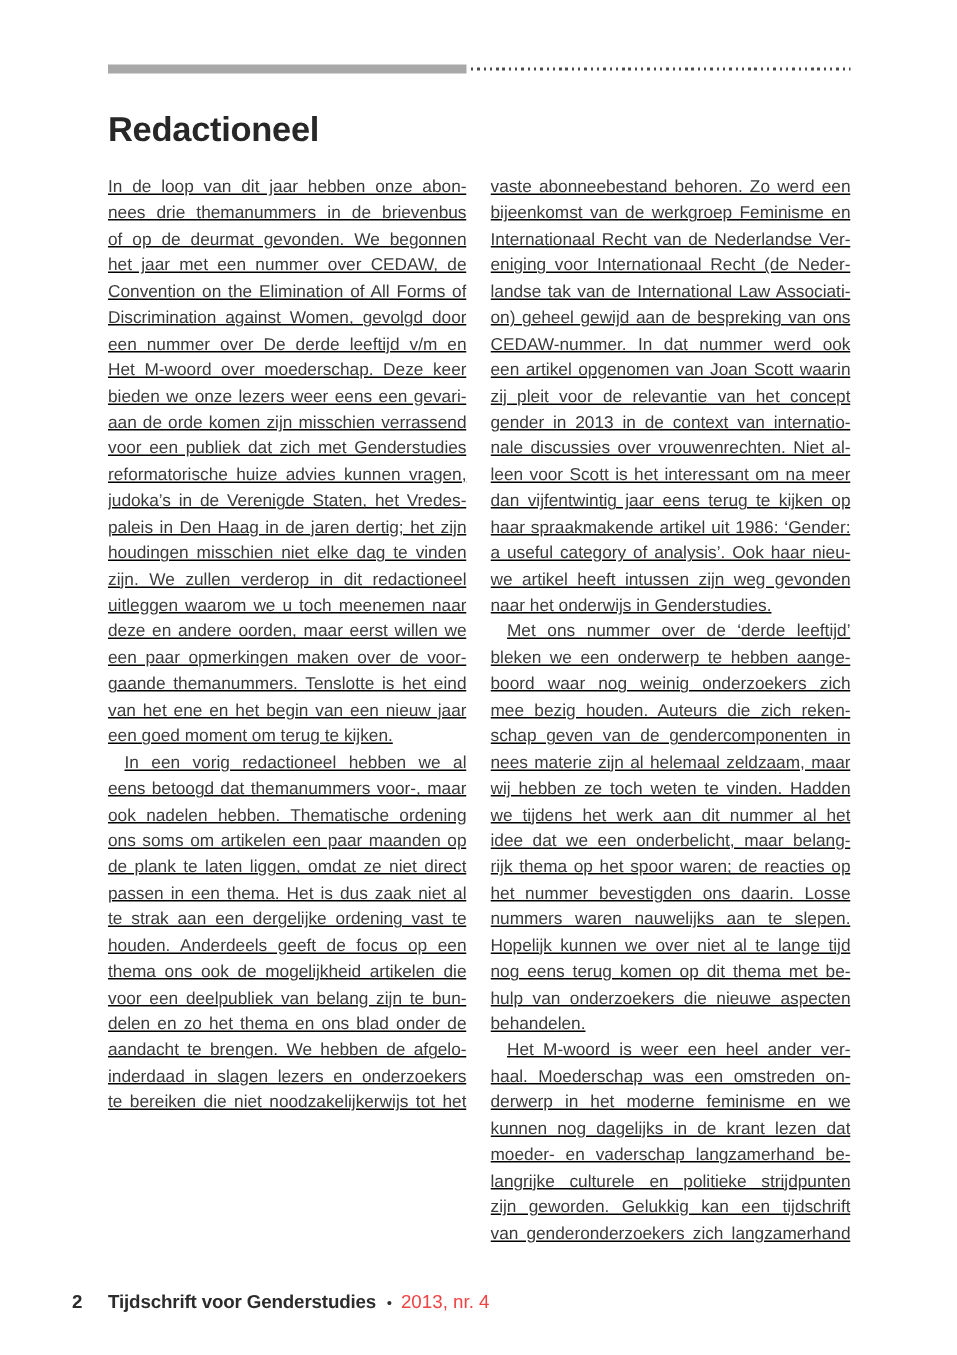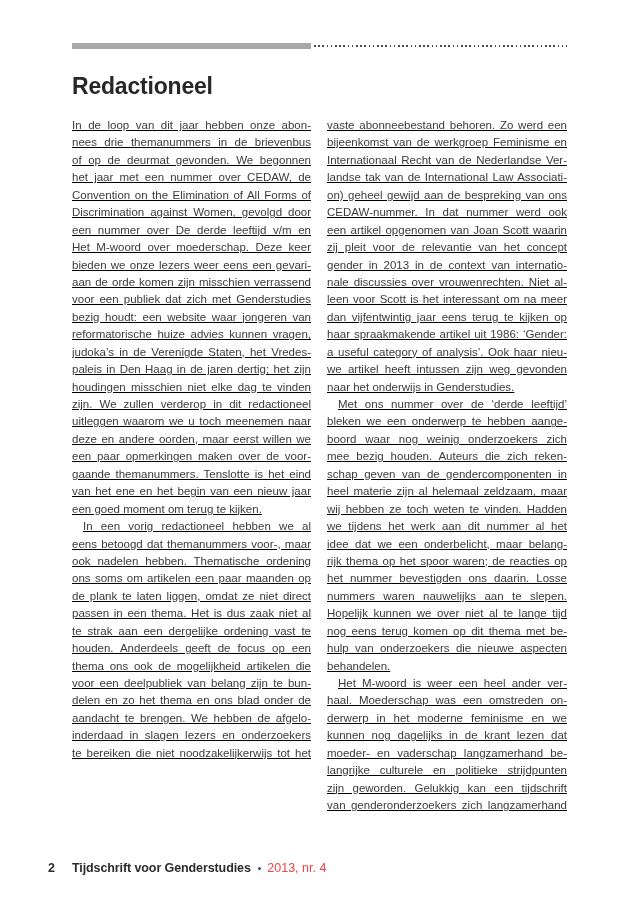--- a/index.html
+++ b/index.html
@@ -96,21 +96,20 @@
         <div class="line">nees drie themanummers in de brievenbus</div>
         <div class="line">of op de deurmat gevonden. We begonnen</div>
         <div class="line">het jaar met een nummer over CEDAW, de</div>
         <div class="line">Convention on the Elimination of All Forms of</div>
         <div class="line">Discrimination against Women, gevolgd door</div>
         <div class="line">een nummer over De derde leeftijd v/m en</div>
         <div class="line">Het M-woord over moederschap. Deze keer</div>
         <div class="line">bieden we onze lezers weer eens een gevari-</div>
         <div class="line">aan de orde komen zijn misschien verrassend</div>
         <div class="line">voor een publiek dat zich met Genderstudies</div>
-        <div class="line">bezig houdt: een website waar jongeren van</div>
         <div class="line">reformatorische huize advies kunnen vragen,</div>
         <div class="line">judoka’s in de Verenigde Staten, het Vredes-</div>
         <div class="line">paleis in Den Haag in de jaren dertig; het zijn</div>
         <div class="line">houdingen misschien niet elke dag te vinden</div>
         <div class="line">zijn. We zullen verderop in dit redactioneel</div>
         <div class="line">uitleggen waarom we u toch meenemen naar</div>
         <div class="line">deze en andere oorden, maar eerst willen we</div>
         <div class="line">een paar opmerkingen maken over de voor-</div>
         <div class="line">gaande themanummers. Tenslotte is het eind</div>
         <div class="line">van het ene en het begin van een nieuw jaar</div>
@@ -127,39 +126,40 @@
         <div class="line">voor een deelpubliek van belang zijn te bun-</div>
         <div class="line">delen en zo het thema en ons blad onder de</div>
         <div class="line">aandacht te brengen. We hebben de afgelo-</div>
         <div class="line">inderdaad in slagen lezers en onderzoekers</div>
         <div class="line">te bereiken die niet noodzakelijkerwijs tot het</div>
       </div>
     <div class="col right">
         <div class="line">vaste abonneebestand behoren. Zo werd een</div>
         <div class="line">bijeenkomst van de werkgroep Feminisme en</div>
         <div class="line">Internationaal Recht van de Nederlandse Ver-</div>
+        <div class="line">eniging voor Internationaal Recht (de Neder-</div>
         <div class="line">landse tak van de International Law Associati-</div>
         <div class="line">on) geheel gewijd aan de bespreking van ons</div>
         <div class="line">CEDAW-nummer. In dat nummer werd ook</div>
         <div class="line">een artikel opgenomen van Joan Scott waarin</div>
         <div class="line">zij pleit voor de relevantie van het concept</div>
         <div class="line">gender in 2013 in de context van internatio-</div>
         <div class="line">nale discussies over vrouwenrechten. Niet al-</div>
         <div class="line">leen voor Scott is het interessant om na meer</div>
         <div class="line">dan vijfentwintig jaar eens terug te kijken op</div>
         <div class="line">haar spraakmakende artikel uit 1986: ‘Gender:</div>
         <div class="line">a useful category of analysis’. Ook haar nieu-</div>
         <div class="line">we artikel heeft intussen zijn weg gevonden</div>
         <div class="line nj">naar het onderwijs in Genderstudies.</div>
         <div class="line ind">Met ons nummer over de ‘derde leeftijd’</div>
         <div class="line">bleken we een onderwerp te hebben aange-</div>
         <div class="line">boord waar nog weinig onderzoekers zich</div>
         <div class="line">mee bezig houden. Auteurs die zich reken-</div>
         <div class="line">schap geven van de gendercomponenten in</div>
-        <div class="line">heel materie zijn al helemaal zeldzaam, maar</div>
+        <div class="line">nees materie zijn al helemaal zeldzaam, maar</div>
         <div class="line">wij hebben ze toch weten te vinden. Hadden</div>
         <div class="line">we tijdens het werk aan dit nummer al het</div>
         <div class="line">idee dat we een onderbelicht, maar belang-</div>
         <div class="line">rijk thema op het spoor waren; de reacties op</div>
         <div class="line">het nummer bevestigden ons daarin. Losse</div>
         <div class="line">nummers waren nauwelijks aan te slepen.</div>
         <div class="line">Hopelijk kunnen we over niet al te lange tijd</div>
         <div class="line">nog eens terug komen op dit thema met be-</div>
         <div class="line">hulp van onderzoekers die nieuwe aspecten</div>
         <div class="line nj">behandelen.</div>

